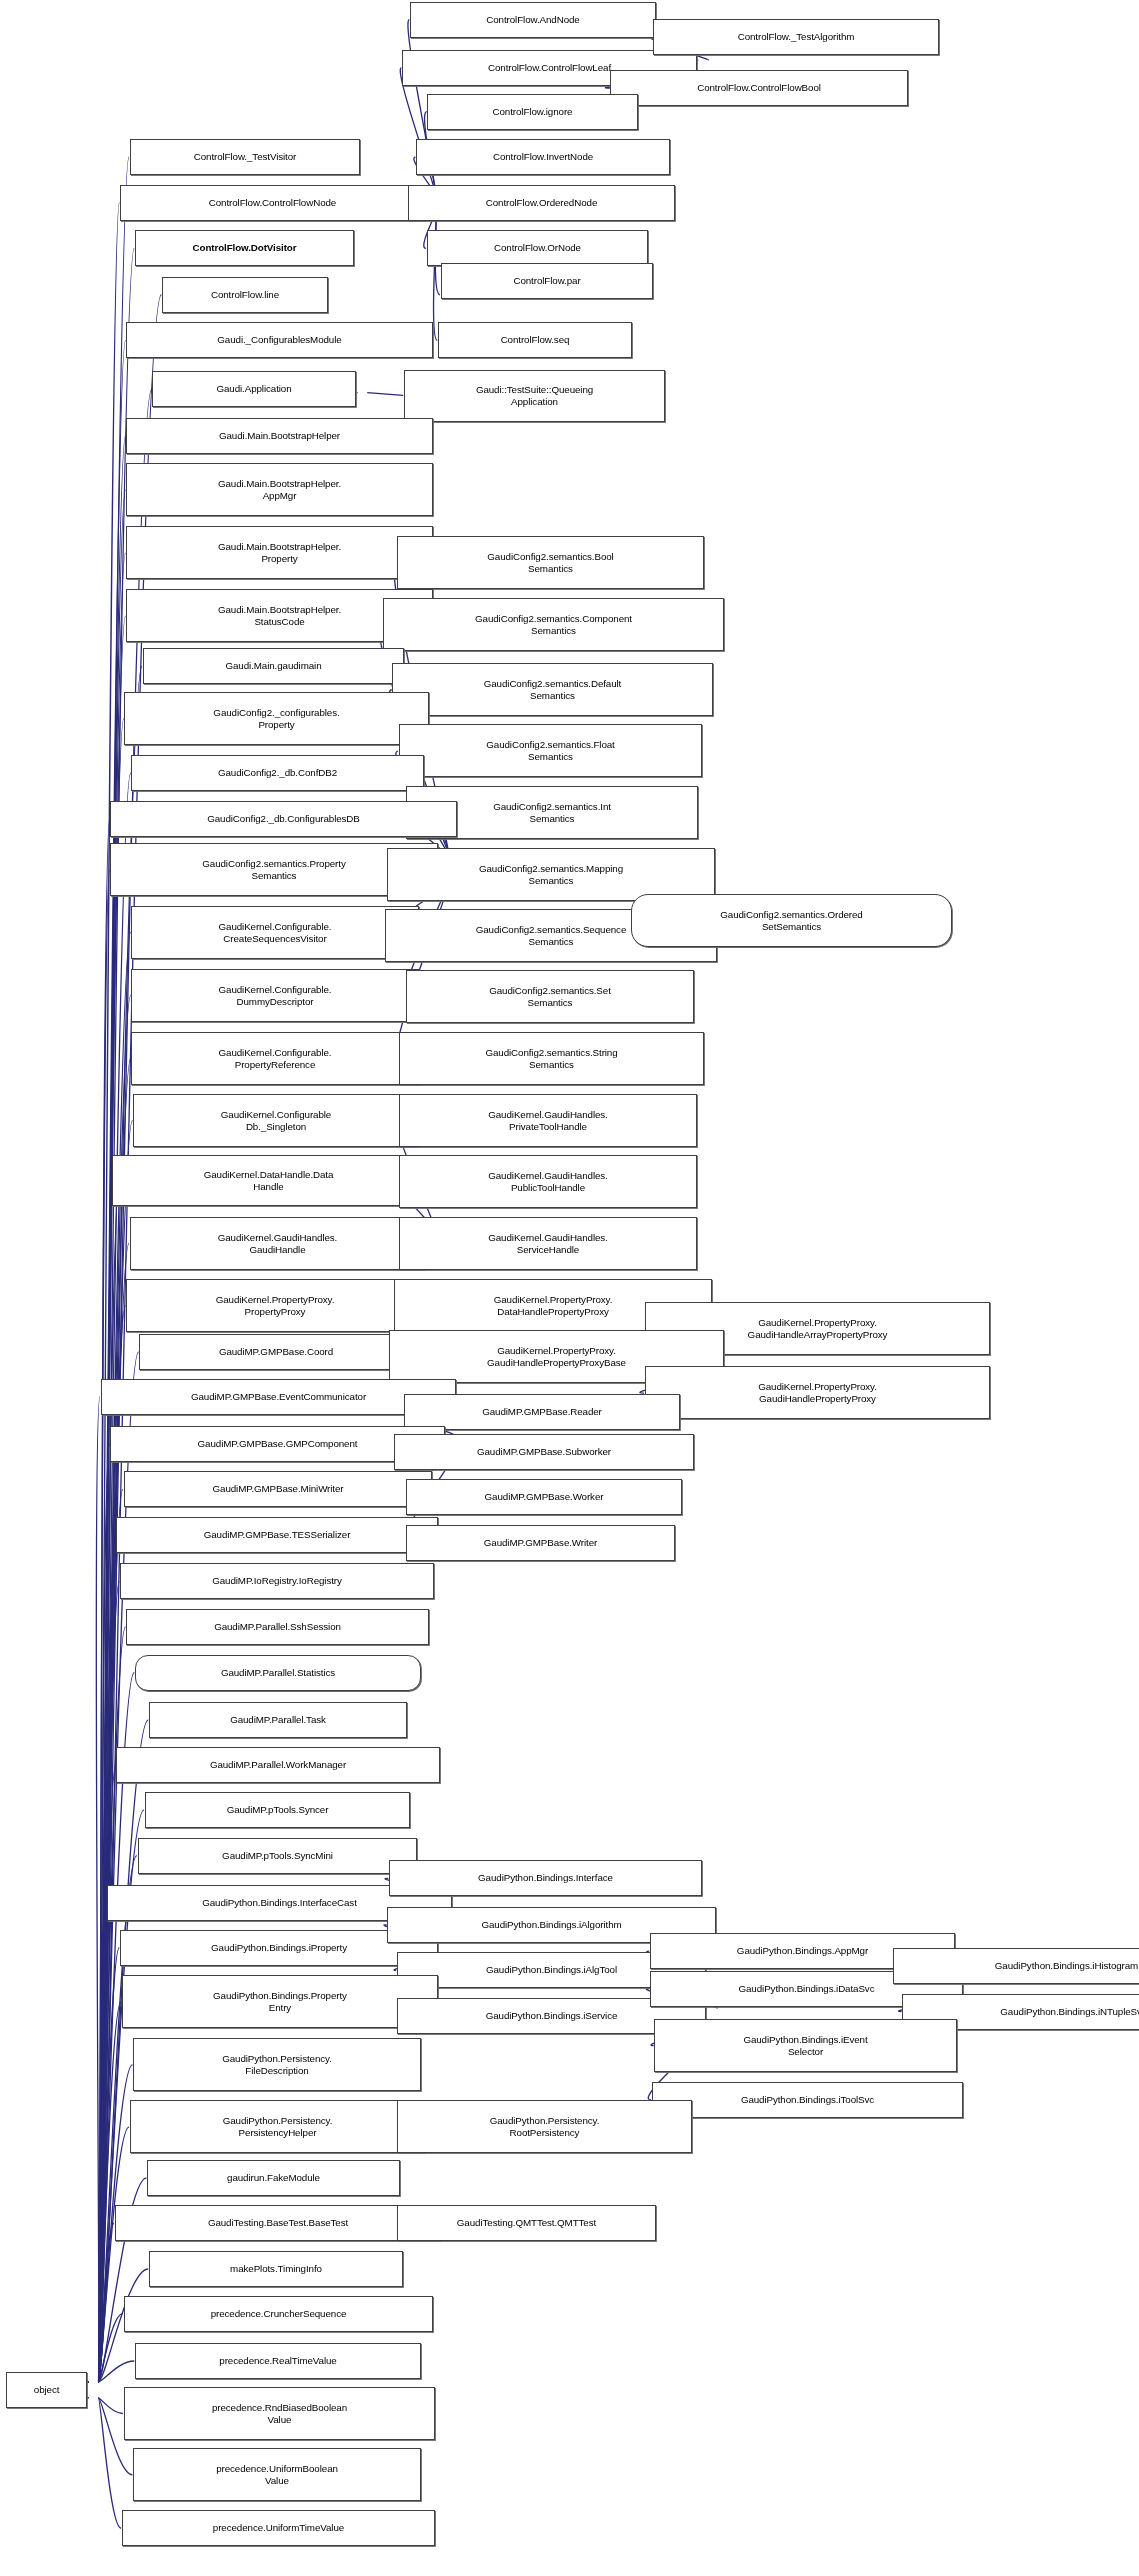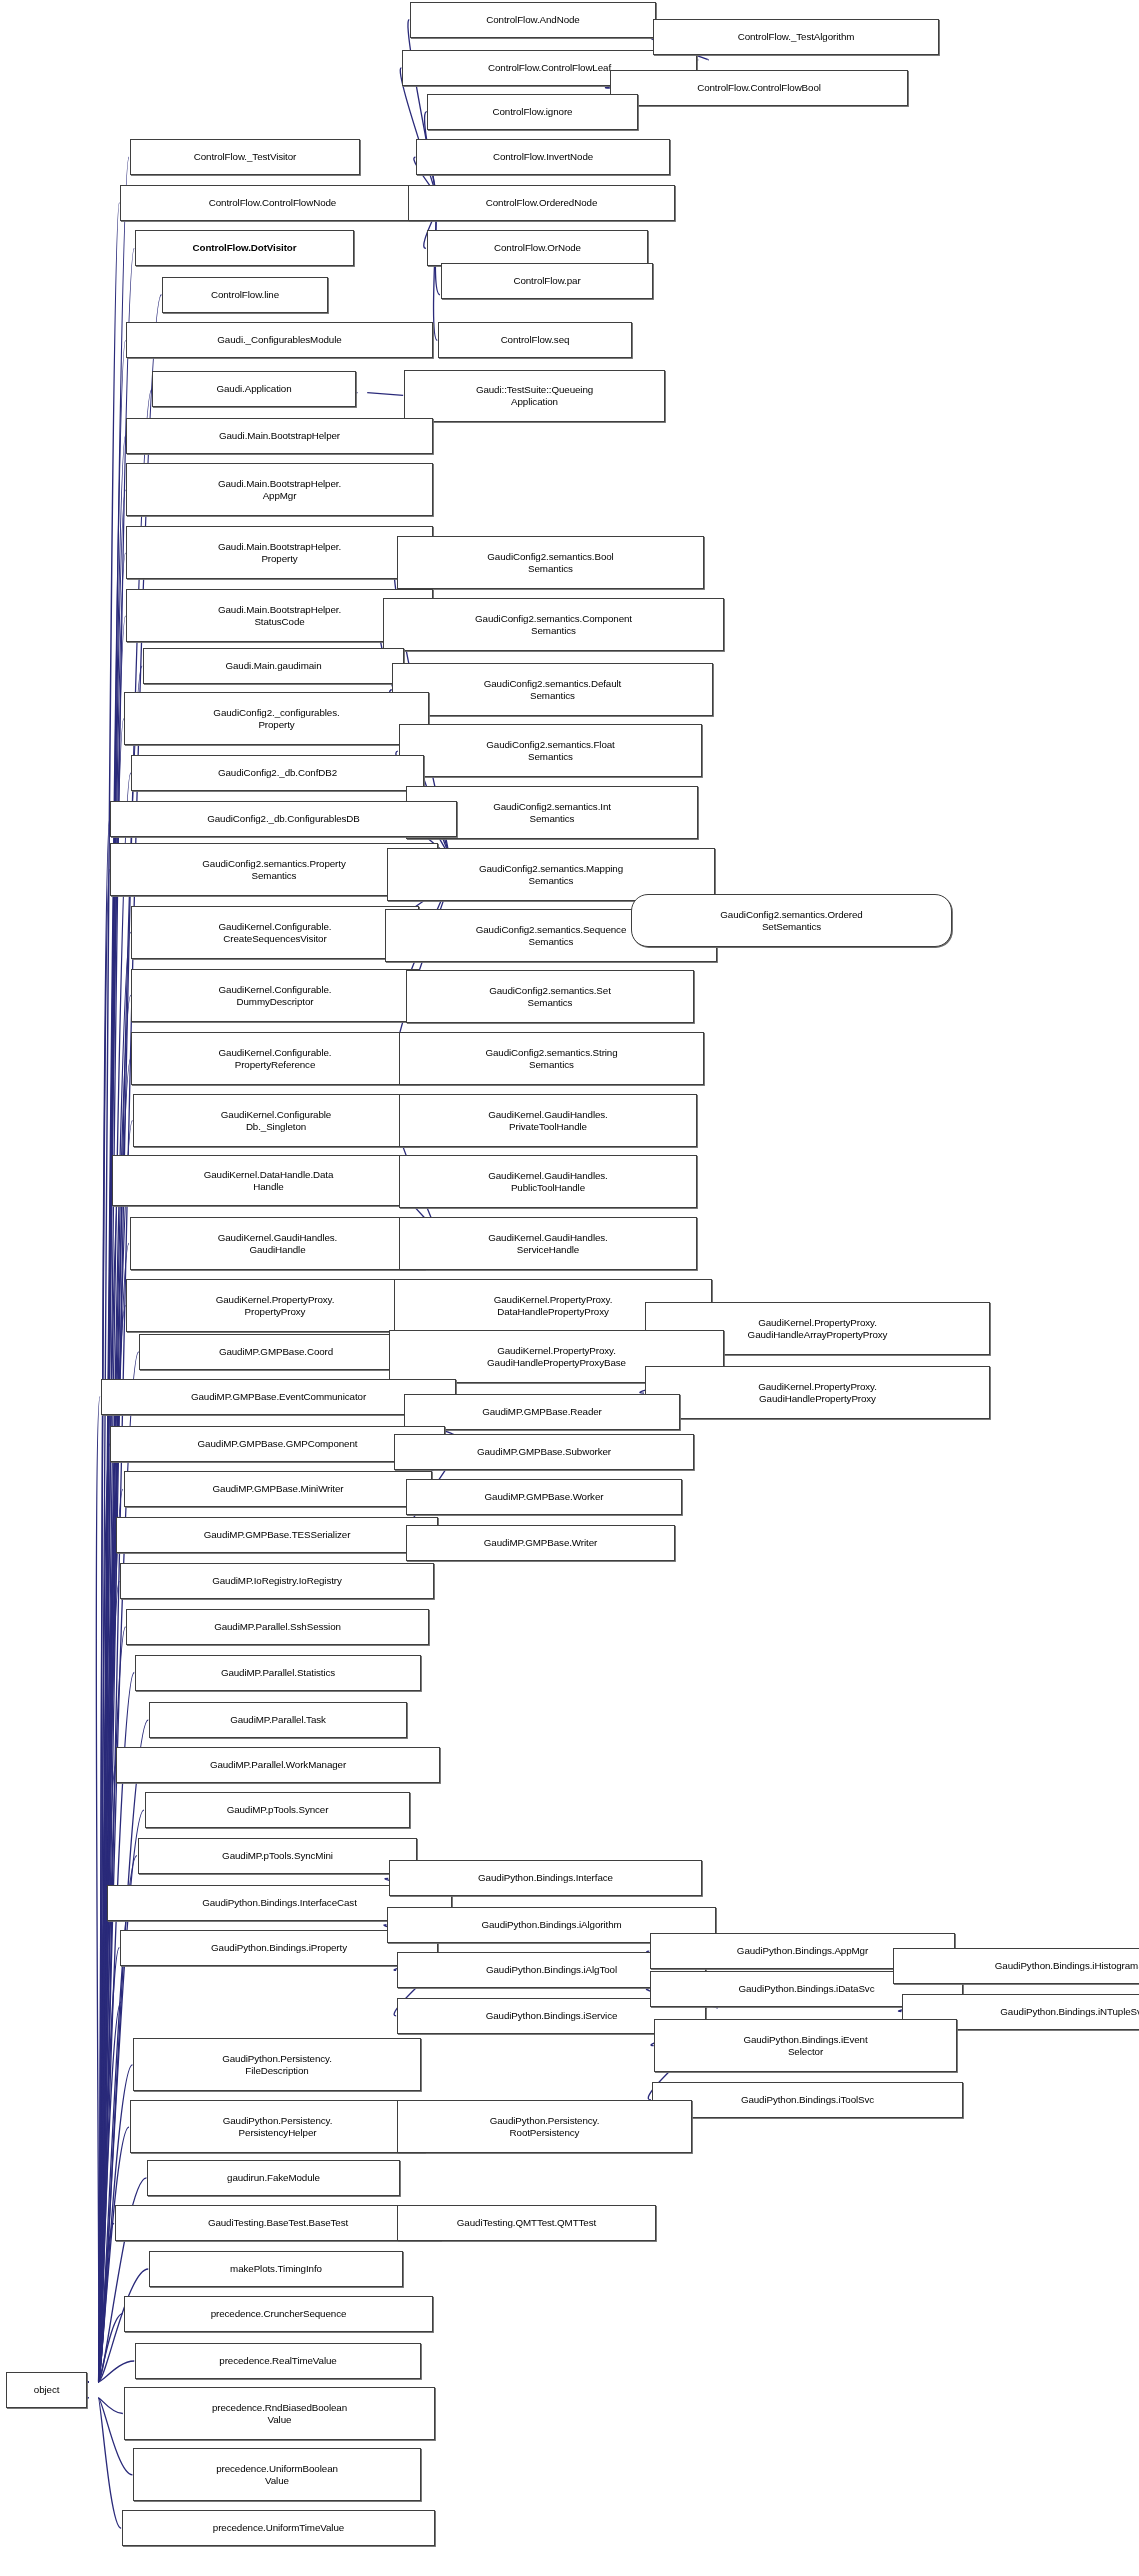--- a/index.html
+++ b/index.html
@@ -318,31 +318,33 @@
     <div class="node" style="left: 101px; top: 1379px; width: 355px; height: 36px;">GaudiMP.GMPBase.EventCommunicator</div>
     <div class="node" style="left: 404px; top: 1394px; width: 276px; height: 36px;">GaudiMP.GMPBase.Reader</div>
     <div class="node" style="left: 110px; top: 1426px; width: 335px; height: 36px;">GaudiMP.GMPBase.GMPComponent</div>
     <div class="node" style="left: 394px; top: 1434px; width: 300px; height: 36px;">GaudiMP.GMPBase.Subworker</div>
     <div class="node" style="left: 124px; top: 1471px; width: 308px; height: 36px;">GaudiMP.GMPBase.MiniWriter</div>
     <div class="node" style="left: 406px; top: 1479px; width: 276px; height: 36px;">GaudiMP.GMPBase.Worker</div>
     <div class="node" style="left: 116px; top: 1517px; width: 322px; height: 36px;">GaudiMP.GMPBase.TESSerializer</div>
     <div class="node" style="left: 406px; top: 1525px; width: 269px; height: 36px;">GaudiMP.GMPBase.Writer</div>
     <div class="node" style="left: 120px; top: 1563px; width: 314px; height: 36px;">GaudiMP.IoRegistry.IoRegistry</div>
     <div class="node" style="left: 126px; top: 1609px; width: 303px; height: 36px;">GaudiMP.Parallel.SshSession</div>
-    <div class="node" style="left: 135px; top: 1655px; width: 286px; height: 36px;">GaudiMP.Parallel.Statistics</div>
+    <div class="node" style="left: 135px; top: 1655px; width: 286px; height: 36px; border-radius: 13px;">GaudiMP.Parallel.Statistics</div>
     <div class="node" style="left: 149px; top: 1702px; width: 258px; height: 36px;">GaudiMP.Parallel.Task</div>
     <div class="node" style="left: 116px; top: 1747px; width: 324px; height: 36px;">GaudiMP.Parallel.WorkManager</div>
     <div class="node" style="left: 145px; top: 1792px; width: 265px; height: 36px;">GaudiMP.pTools.Syncer</div>
     <div class="node" style="left: 138px; top: 1838px; width: 279px; height: 36px;">GaudiMP.pTools.SyncMini</div>
     <div class="node" style="left: 107px; top: 1885px; width: 345px; height: 36px;">GaudiPython.Bindings.InterfaceCast</div>
     <div class="node" style="left: 389px; top: 1860px; width: 313px; height: 36px;">GaudiPython.Bindings.Interface</div>
     <div class="node" style="left: 120px; top: 1930px; width: 318px; height: 36px;">GaudiPython.Bindings.iProperty</div>
     <div class="node" style="left: 387px; top: 1907px; width: 329px; height: 36px;">GaudiPython.Bindings.iAlgorithm</div>
     <div class="node" style="left: 397px; top: 1952px; width: 309px; height: 36px;">GaudiPython.Bindings.iAlgTool</div>
     <div class="node" style="left: 650px; top: 1933px; width: 305px; height: 36px;">GaudiPython.Bindings.AppMgr</div>
+    <div class="node" style="left: 122px; top: 1975px; width: 316px; height: 53px;">GaudiPython.Bindings.Property
+Entry</div>
     <div class="node" style="left: 397px; top: 1998px; width: 309px; height: 36px;">GaudiPython.Bindings.iService</div>
     <div class="node" style="left: 650px; top: 1971px; width: 313px; height: 36px;">GaudiPython.Bindings.iDataSvc</div>
     <div class="node" style="left: 893px; top: 1948px; width: 363px; height: 36px;">GaudiPython.Bindings.iHistogramSvc</div>
     <div class="node" style="left: 902px; top: 1994px; width: 343px; height: 36px;">GaudiPython.Bindings.iNTupleSvc</div>
     <div class="node" style="left: 654px; top: 2019px; width: 303px; height: 53px;">GaudiPython.Bindings.iEvent
 Selector</div>
     <div class="node" style="left: 133px; top: 2038px; width: 288px; height: 53px;">GaudiPython.Persistency.
 FileDescription</div>
     <div class="node" style="left: 652px; top: 2082px; width: 311px; height: 36px;">GaudiPython.Bindings.iToolSvc</div>
     <div class="node" style="left: 130px; top: 2100px; width: 295px; height: 53px;">GaudiPython.Persistency.

